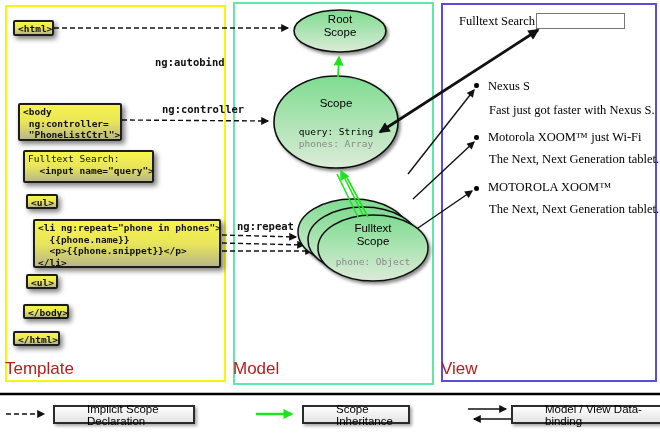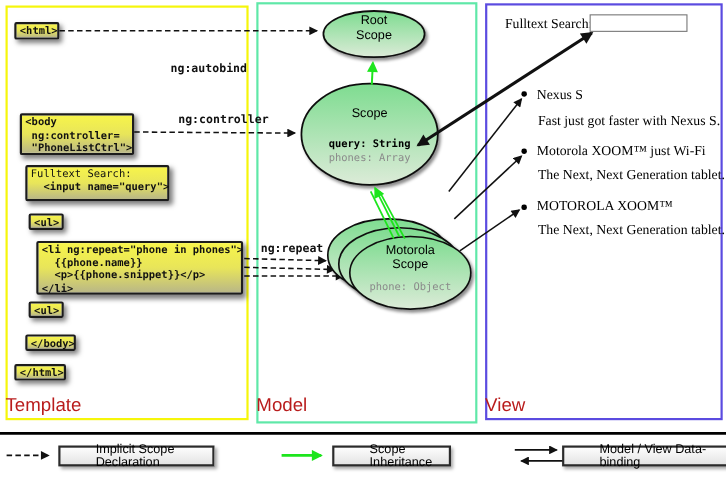--- a/index.html
+++ b/index.html
@@ -36,21 +36,21 @@
 
   .nglabel { position:absolute; font-family:"DejaVu Sans Mono",monospace; font-weight:bold;
              font-size:10.5px; color:#111; }
   .ng-autobind   { left:155px; top:8px;margin-top:48px; }
   .ng-controller { left:130px; top:103px;margin-left:32px; }
   .ng-repeat     { left:237px; top:220px; }
 
   .scope-title { position:absolute; text-align:center; font-size:11.5px; line-height:12.5px; color:#000; }
   .scope-prop  { position:absolute; text-align:center; font-family:"DejaVu Sans Mono",monospace;
                  font-size:9.5px; line-height:12px; }
-  .prop-strong { font-weight:bold; color:#000; }
+  .prop-strong { font-weight:normal; color:#000; }
   .prop-dim    { color:#8a8a8a; }
 
   .t-root { left:294px; top:13px; width:92px; }
   .t-plc  { left:276px; top:97px; width:120px; }
   .p-plc  { left:276px; top:126px; width:120px; }
   .t-rep  { left:318px; top:222px; width:110px; }
   .p-rep  { left:318px; top:256px; width:110px; }
 
   .serif { font-family:"Liberation Serif",serif; font-size:12.5px; color:#000; }
   .search-label { position:absolute; left:459px; top:14px; }
@@ -164,21 +164,21 @@
     <div>Scope</div>
   </div>
   <div class="scope-title t-plc">
     <div>Scope</div>
   </div>
   <div class="scope-prop p-plc">
     <div class="prop-strong">query: String</div>
     <div class="prop-dim">phones: Array</div>
   </div>
   <div class="scope-title t-rep">
-    <div>Motorola</div>
+    <div>Fulltext</div>
     <div>Scope</div>
   </div>
   <div class="scope-prop p-rep prop-dim">phone: Object</div>
 
   <div class="serif search-label">Fulltext Search:</div>
   <input class="search-input" type="text" value="" style="">
 
   <div class="bullet" style="left:474px;top:83px;"></div>
   <div class="serif vi" style="left:488px;top:79px;">Nexus S</div>
   <div class="serif vi" style="left:489px;top:103px;">Fast just got faster with Nexus S.</div>

